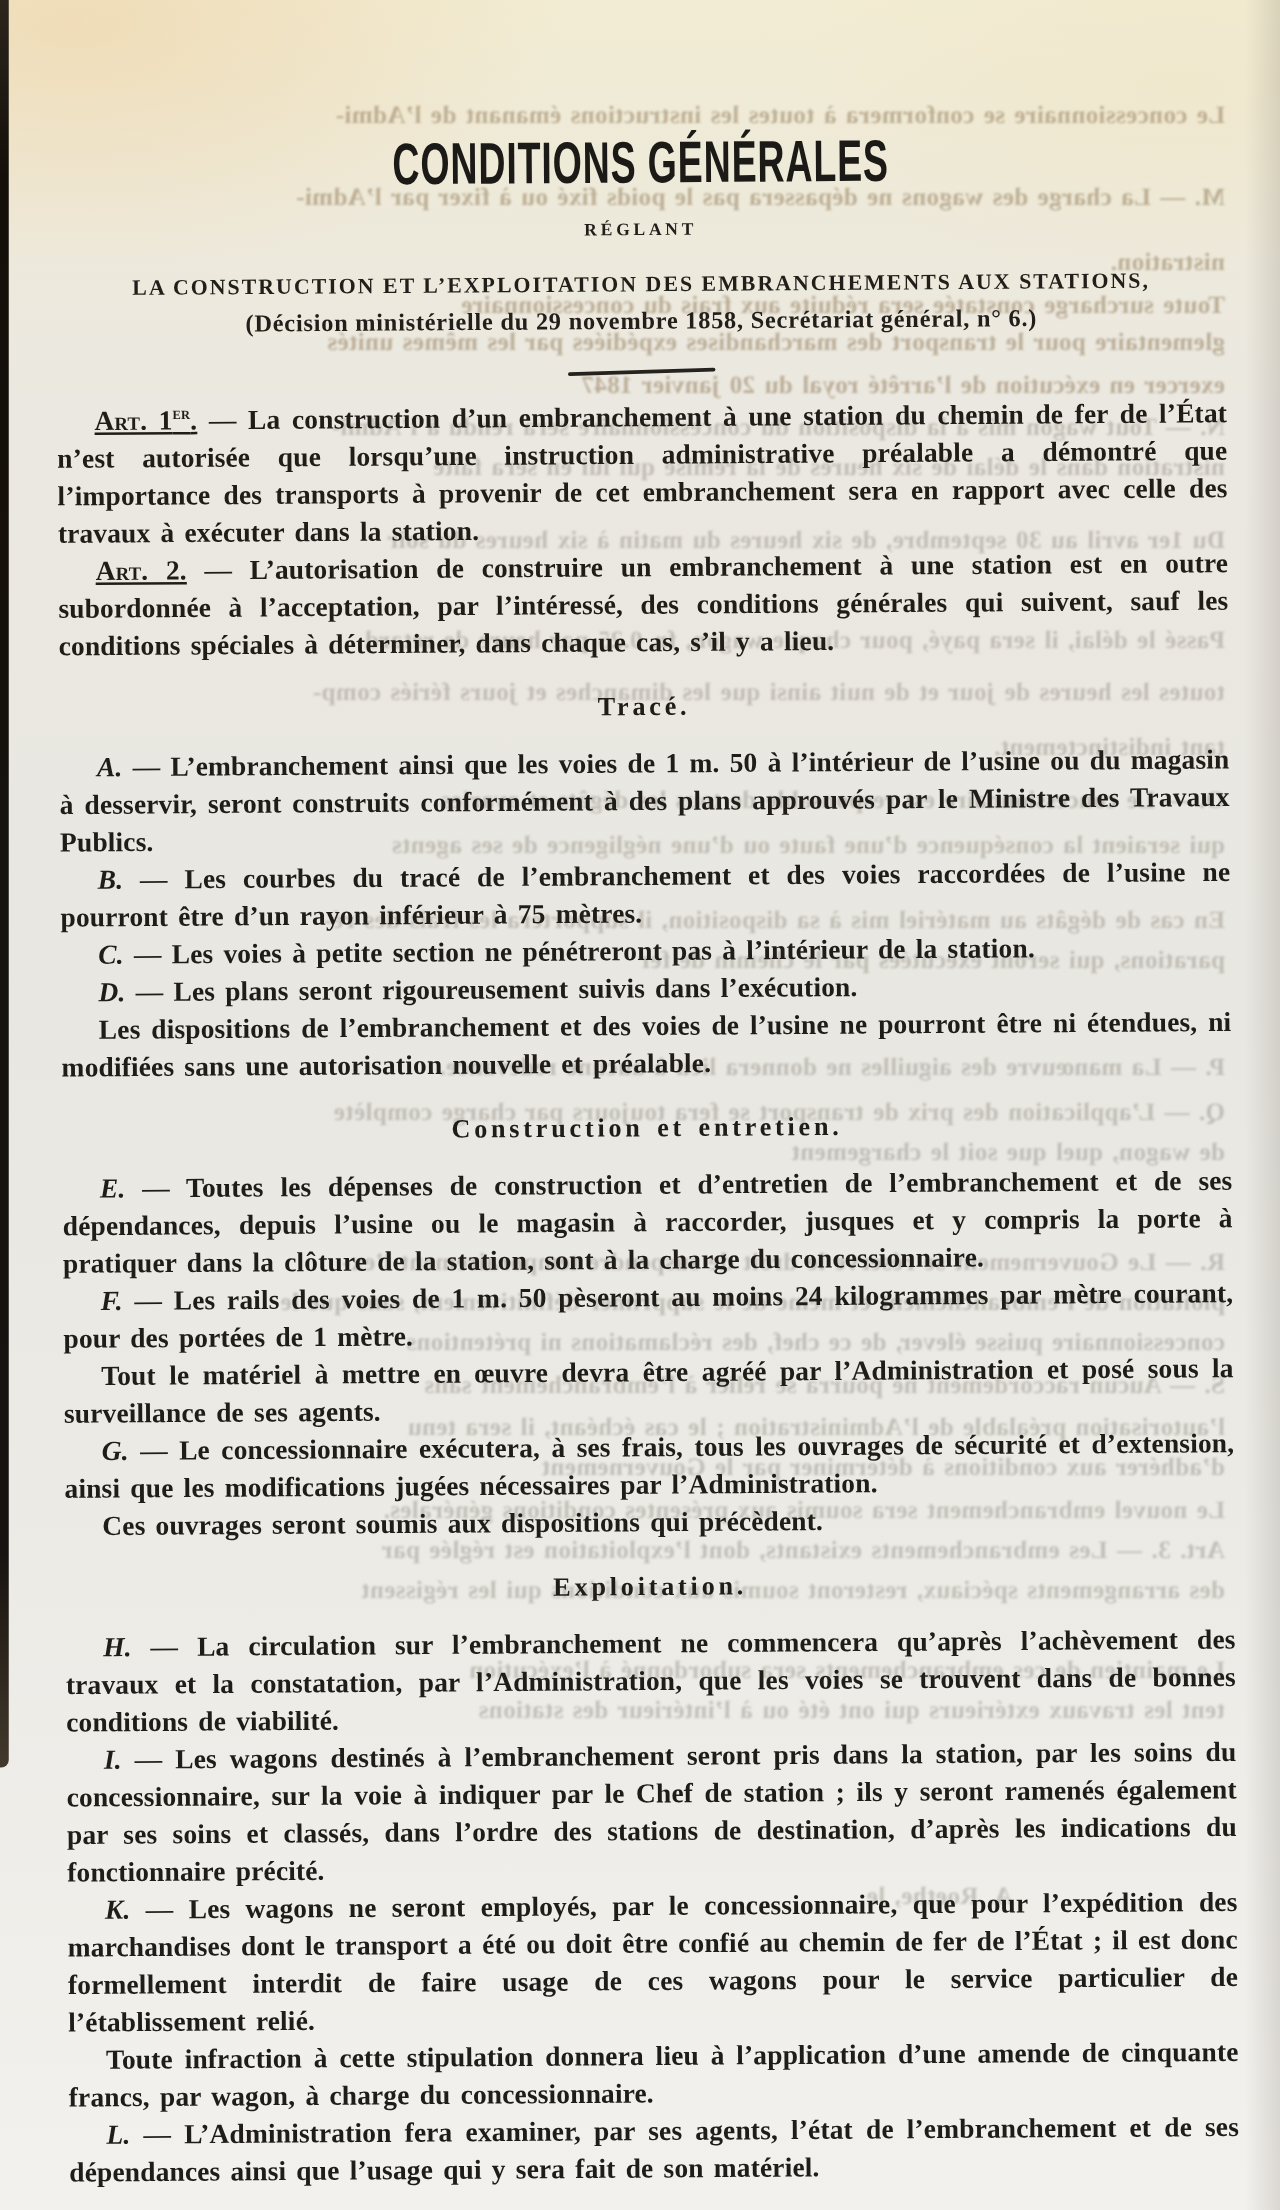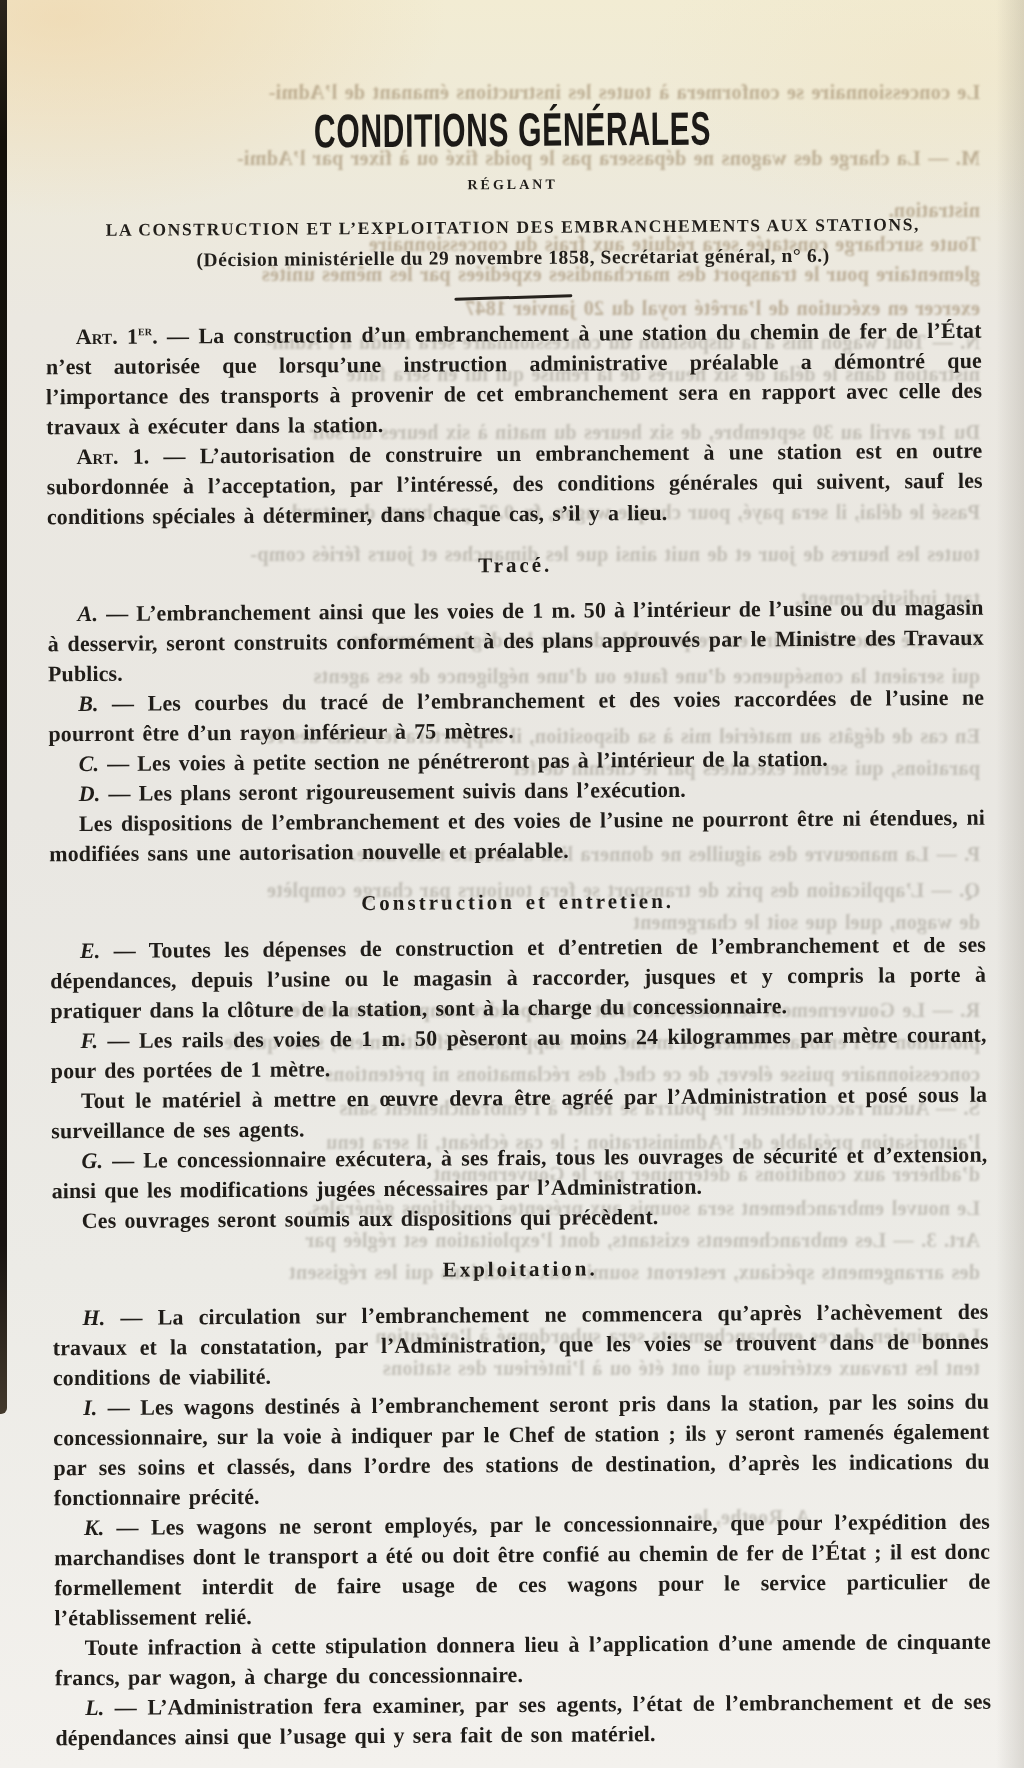--- a/index.html
+++ b/index.html
@@ -53,21 +53,21 @@
     margin-top:20px;
     font-size:22px;line-height:30px;font-weight:bold;
     text-align:justify;word-spacing:2.5px;letter-spacing:0.1px;
     color:#201d19;
   }
   main p{margin:0;text-indent:30px;}
   h2.sec{
     text-align:center;font-size:21px;font-weight:bold;letter-spacing:3px;
     margin:21px 0 16px;text-indent:0;
   }
-  .sc{font-variant:small-caps;}
+  .sc{font-variant:small-caps;text-decoration:underline;}
   .lt{font-style:italic;}
   sup{font-size:0.62em;line-height:0;}
 </style>
 </head>
 <body>
 
 <div class="page">
 
   <div class="edge-strip"></div>
 
@@ -109,21 +109,21 @@
     <header>
       <h1 class="title"><span>CONDITIONS GÉNÉRALES</span></h1>
       <div class="reglant">RÉGLANT</div>
       <div class="subject">LA CONSTRUCTION ET L’EXPLOITATION DES EMBRANCHEMENTS AUX STATIONS,</div>
       <div class="decision">(Décision ministérielle du 29 novembre 1858, Secrétariat général, n° 6.)</div>
       <div class="rule"></div>
     </header>
 
     <main id="doc">
         <p><span class="sc">Art. 1<sup>er</sup>.</span> — La construction d’un embranchement à une station du chemin de fer de l’État n’est autorisée que lorsqu’une instruction administrative préalable a démontré que l’importance des transports à provenir de cet embranchement sera en rapport avec celle des travaux à exécuter dans la station.</p>
-        <p><span class="sc">Art. 1.</span> — L’autorisation de construire un embranchement à une station est en outre subordonnée à l’acceptation, par l’intéressé, des conditions générales qui suivent, sauf les conditions spéciales à déterminer, dans chaque cas, s’il y a lieu.</p>
+        <p><span class="sc">Art. 2.</span> — L’autorisation de construire un embranchement à une station est en outre subordonnée à l’acceptation, par l’intéressé, des conditions générales qui suivent, sauf les conditions spéciales à déterminer, dans chaque cas, s’il y a lieu.</p>
         <h2 class="sec">Tracé.</h2>
         <p><span class="lt">A.</span> — L’embranchement ainsi que les voies de 1 m. 50 à l’intérieur de l’usine ou du magasin à desservir, seront construits conformément à des plans approuvés par le Ministre des Travaux Publics.</p>
         <p><span class="lt">B.</span> — Les courbes du tracé de l’embranchement et des voies raccordées de l’usine ne pourront être d’un rayon inférieur à 75 mètres.</p>
         <p><span class="lt">C.</span> — Les voies à petite section ne pénétreront pas à l’intérieur de la station.</p>
         <p><span class="lt">D.</span> — Les plans seront rigoureusement suivis dans l’exécution.</p>
         <p>Les dispositions de l’embranchement et des voies de l’usine ne pourront être ni étendues, ni modifiées sans une autorisation nouvelle et préalable.</p>
         <h2 class="sec">Construction et entretien.</h2>
         <p><span class="lt">E.</span> — Toutes les dépenses de construction et d’entretien de l’embranchement et de ses dépendances, depuis l’usine ou le magasin à raccorder, jusques et y compris la porte à pratiquer dans la clôture de la station, sont à la charge du concessionnaire.</p>
         <p><span class="lt">F.</span> — Les rails des voies de 1 m. 50 pèseront au moins 24 kilogrammes par mètre courant, pour des portées de 1 mètre.</p>
         <p>Tout le matériel à mettre en œuvre devra être agréé par l’Administration et posé sous la surveillance de ses agents.</p>

